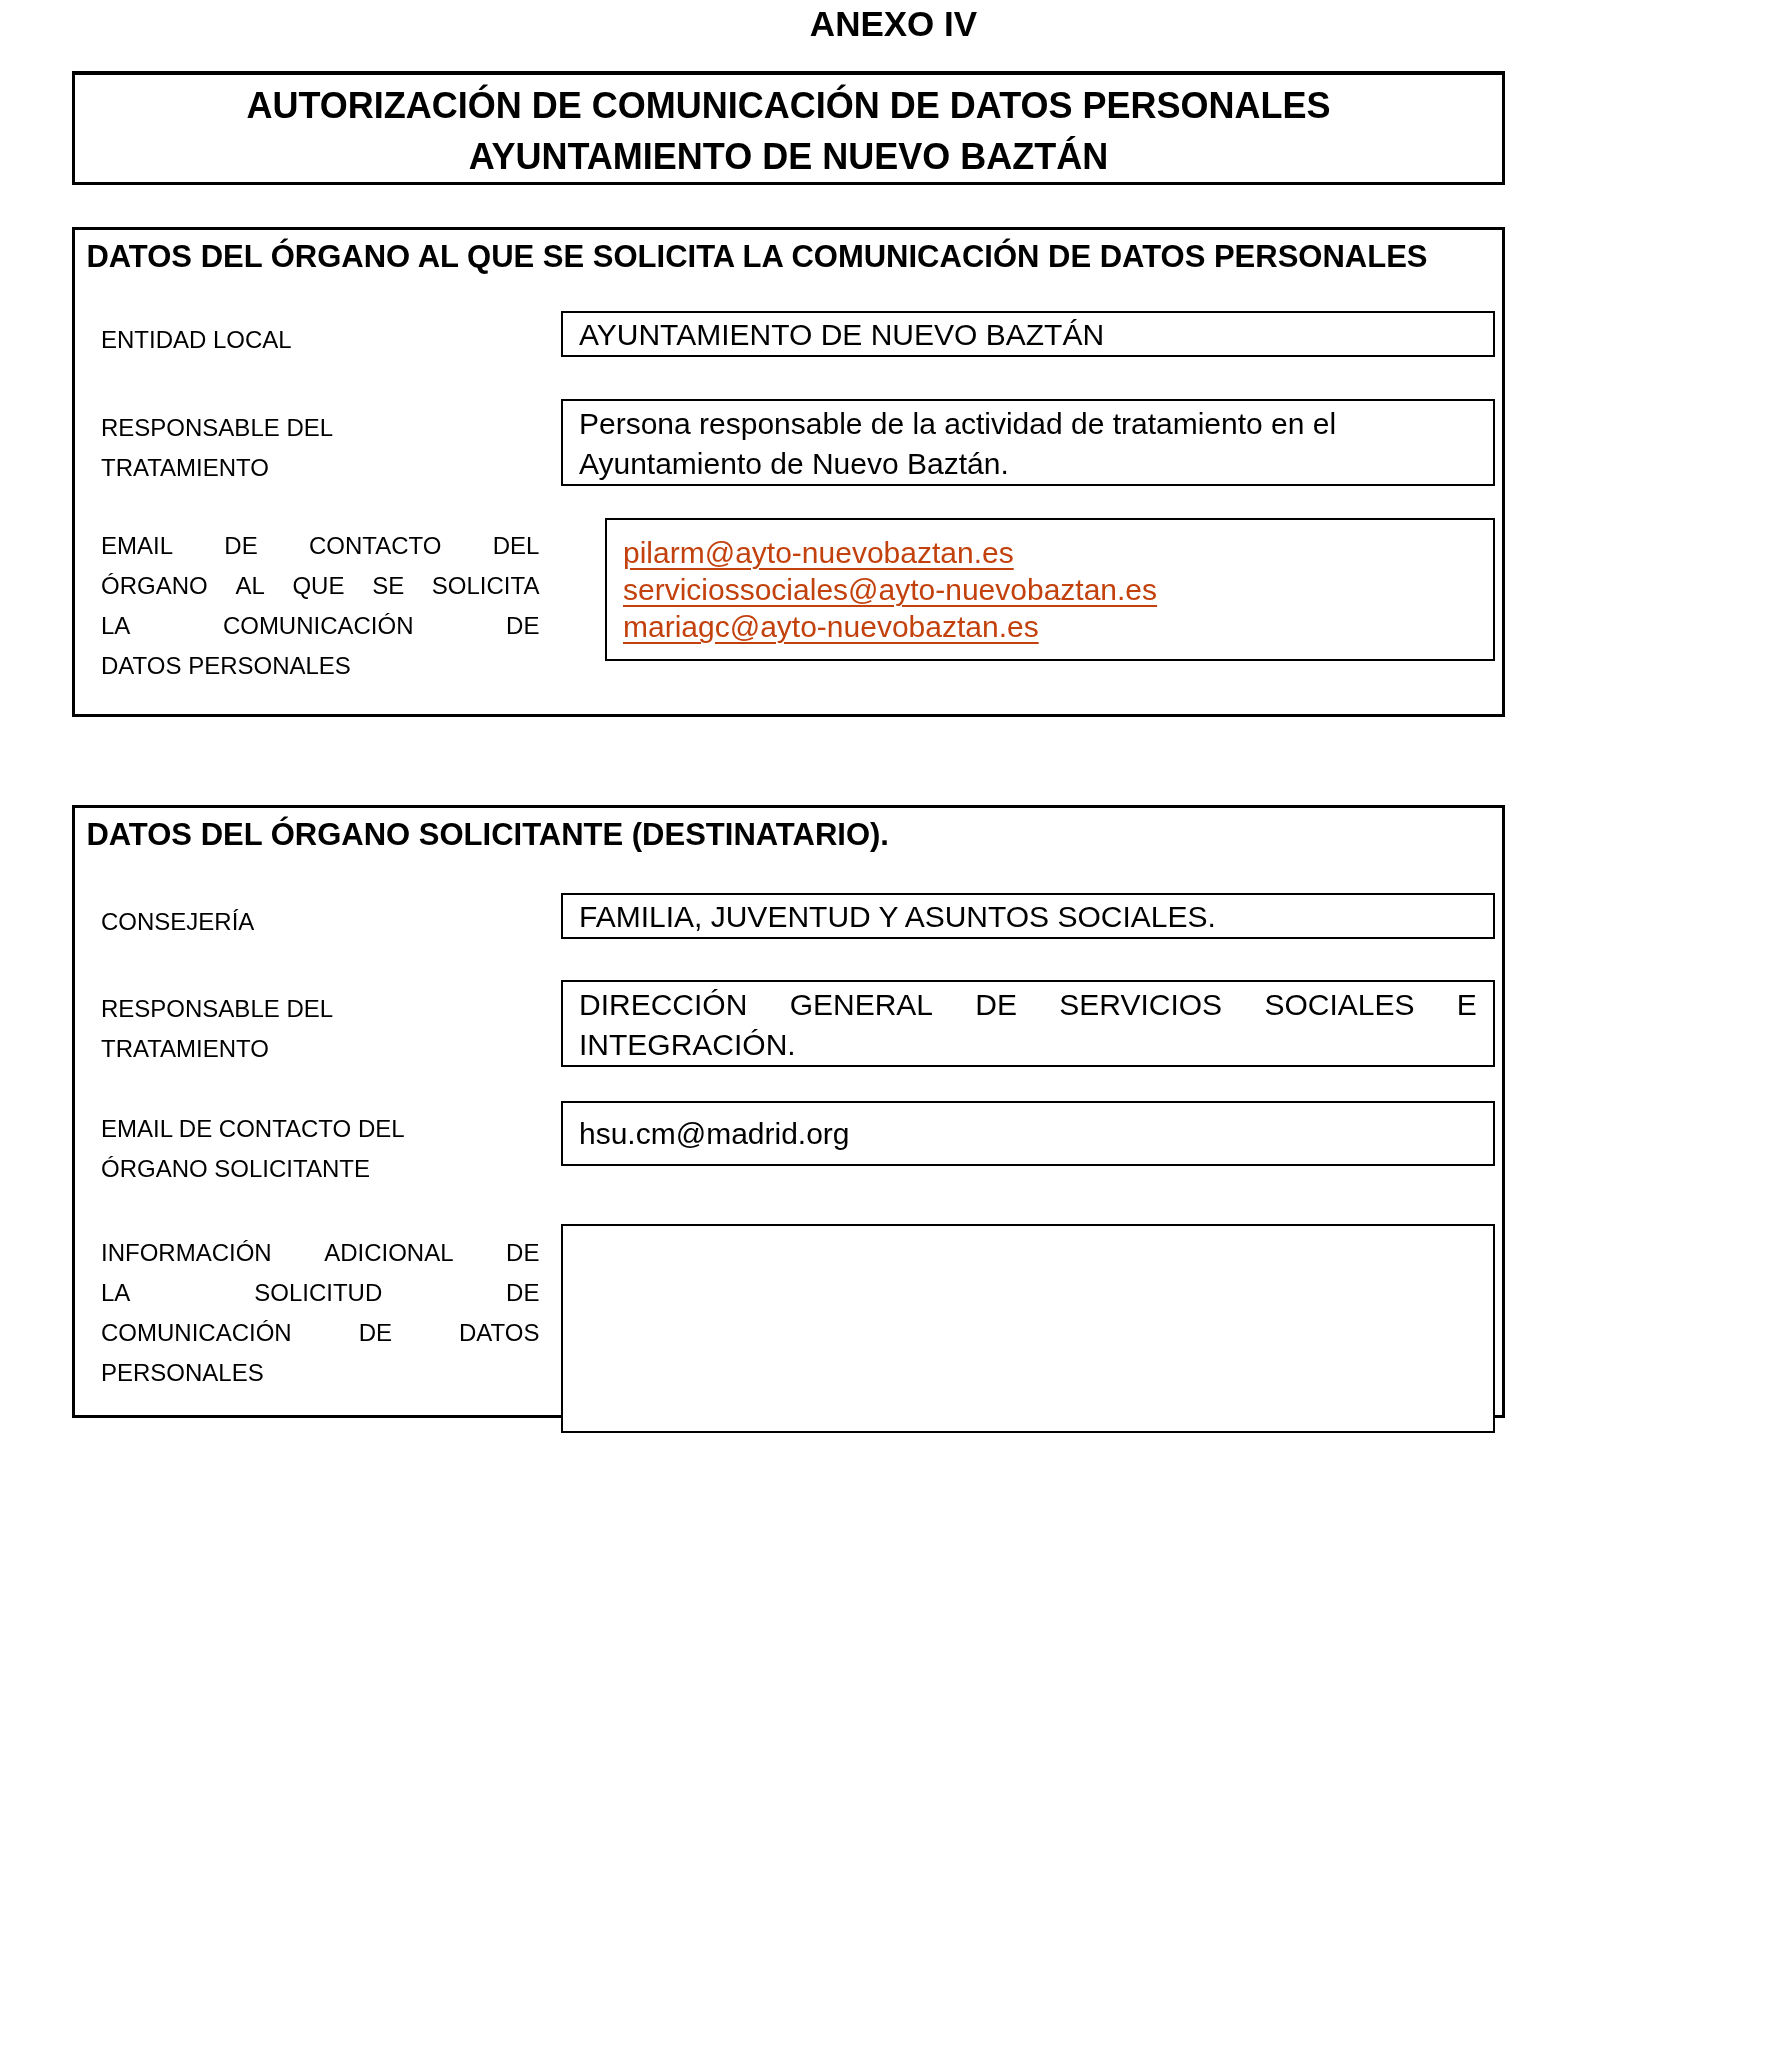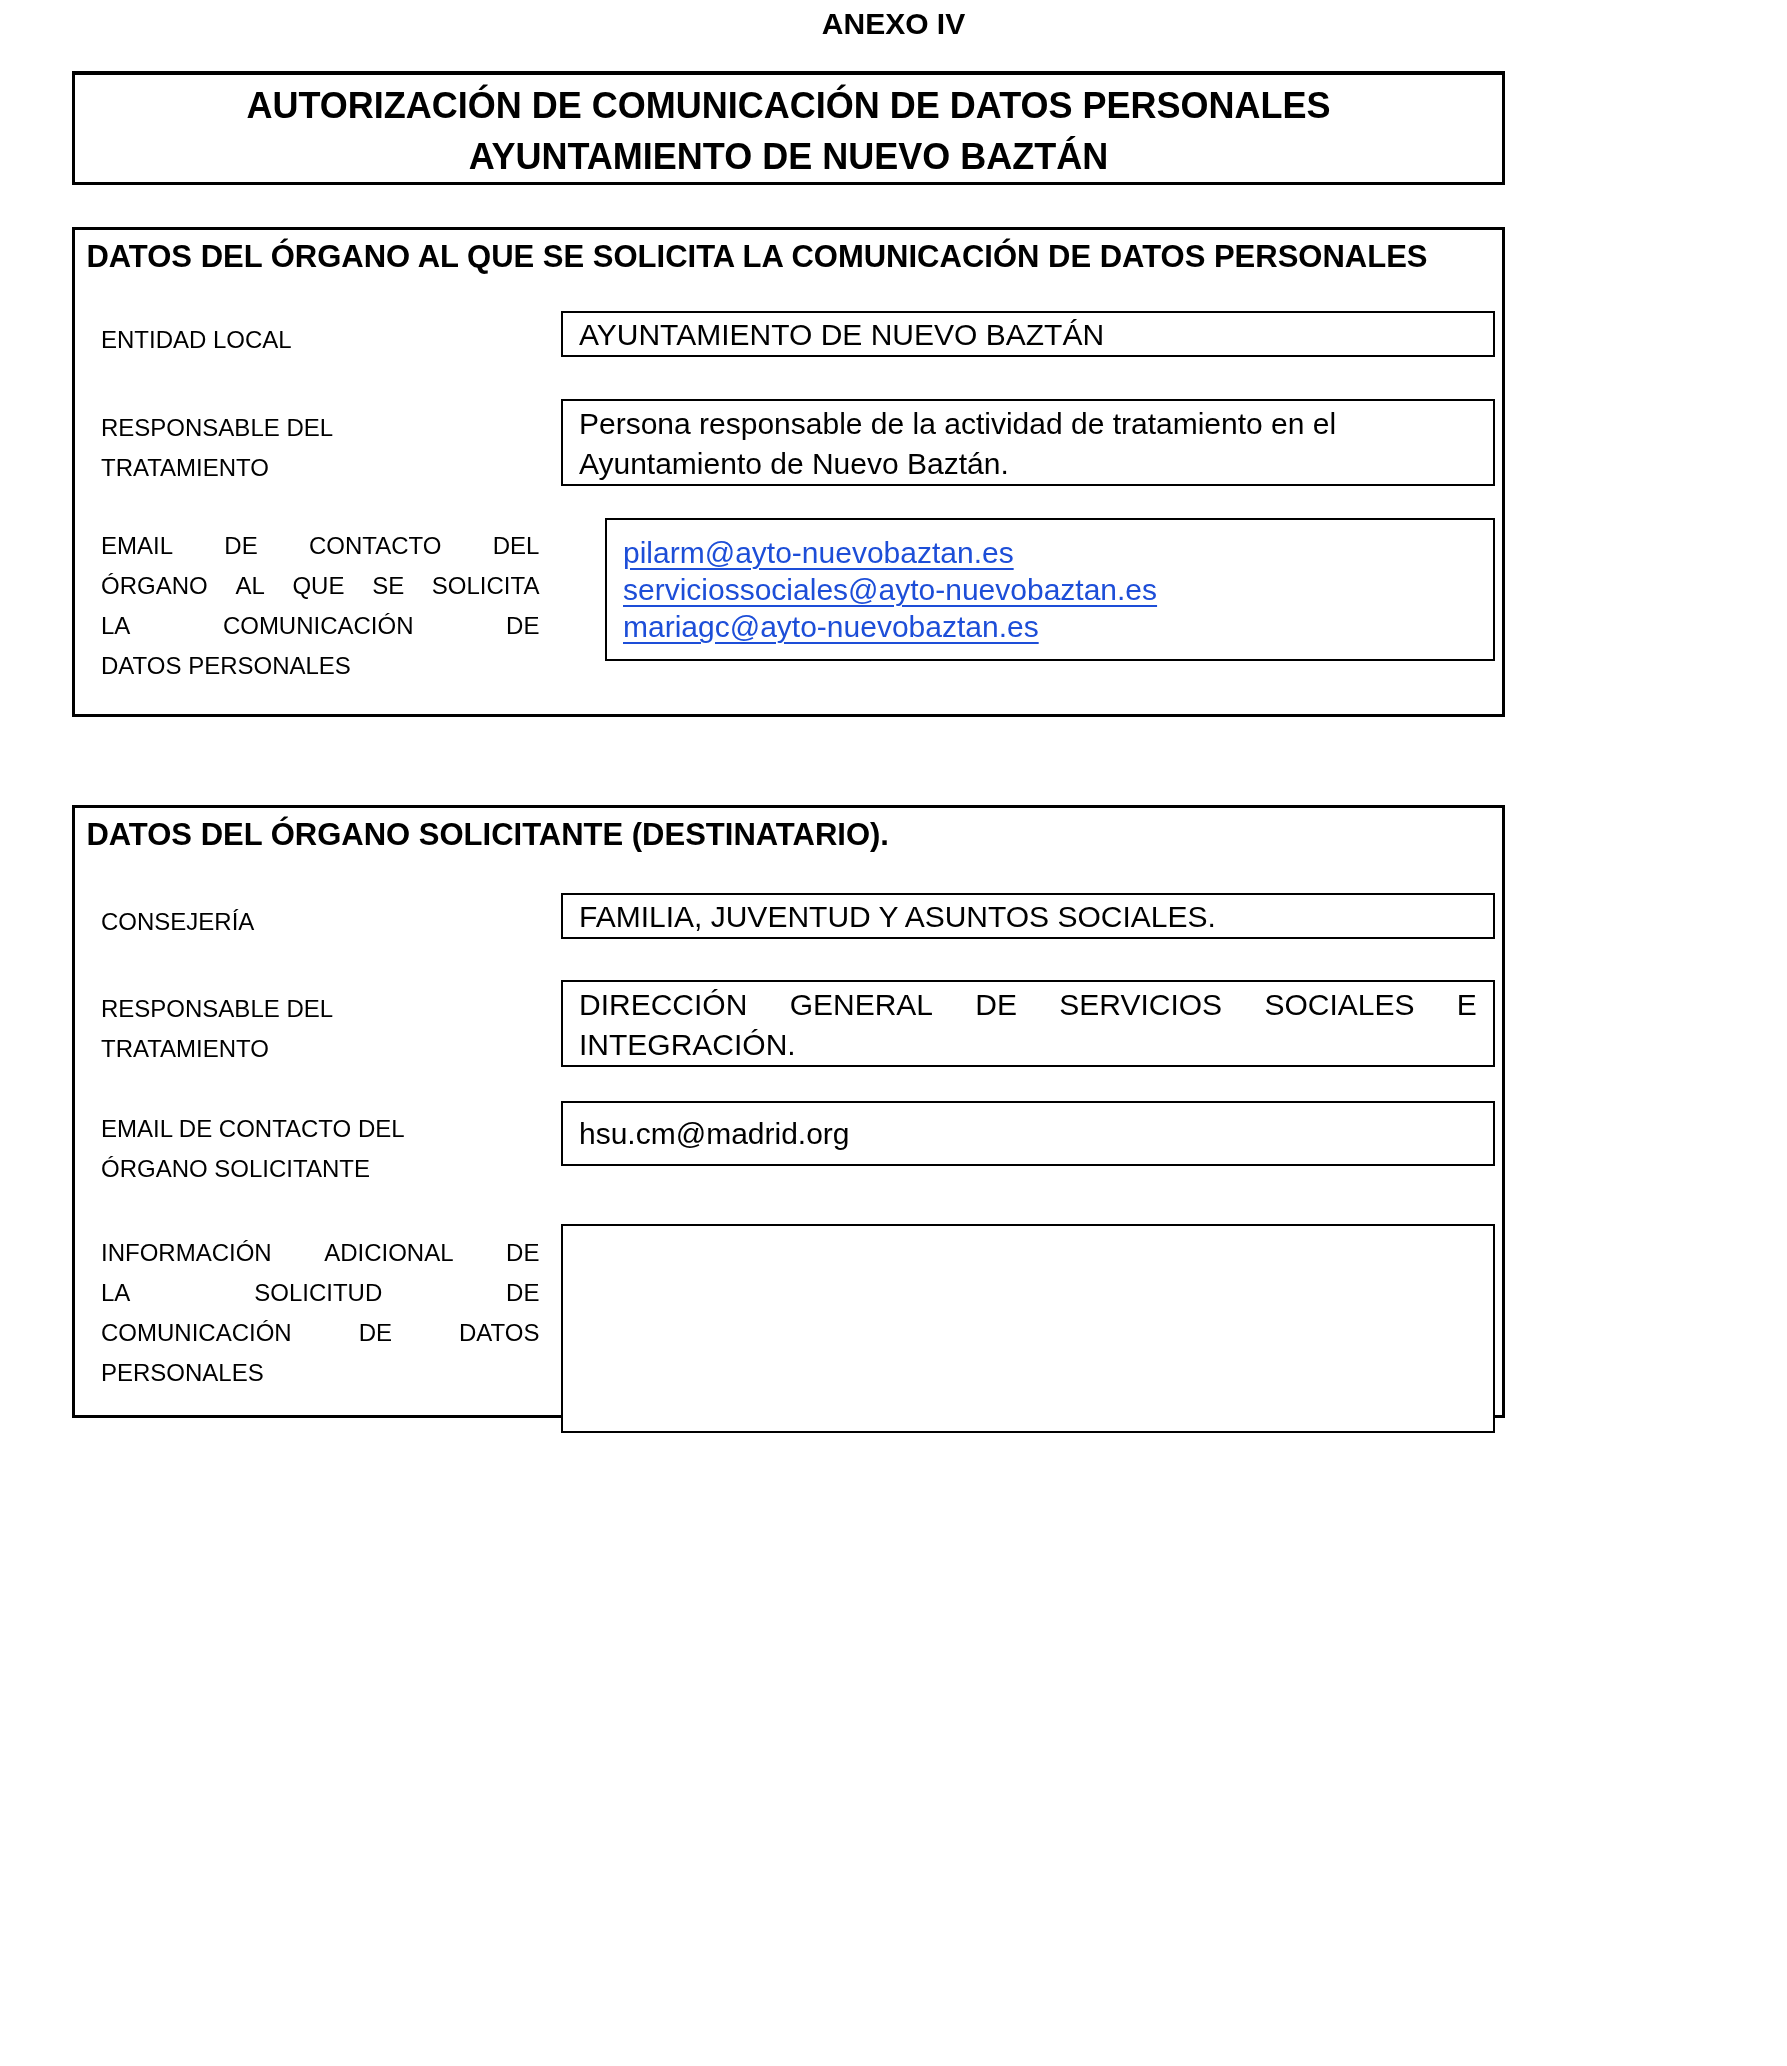--- a/index.html
+++ b/index.html
@@ -9,21 +9,21 @@
     width:1787px;
     height:2066px;
     background:#ffffff;
     color:#000000;
     font-family:"Liberation Sans","DejaVu Sans",sans-serif;
     overflow:hidden;
   }
   .annex-title {
     padding-top:2.9px;
     text-align:center;
-    font-size:30px;
+    font-size:35px;
     font-weight:bold;
     line-height:42px;
   }
   .content {
     margin-left:72px;
     width:1433px;
   }
   .title-box {
     margin-top:26px;
     border:3.6px solid #000;
@@ -78,21 +78,21 @@
   .s2-row1 { margin-top:40px; }
   .s2-row2 { margin-top:38px; }
   .s2-row3 { margin-top:32px; }
   .s2-row4 { margin-top:35px; }
   .h-1line { min-height:42px; }
   .h-2line { min-height:83px; padding-top:2.9px; }
   .h-email { min-height:143px; padding-top:14.4px; }
   .h-email1 { min-height:65px; padding-top:11.5px; }
   .h-empty { min-height:209px; }
   .email-link {
-    color:#1d4ed8;
+    color:#c2410c;
     text-decoration:underline;
     text-decoration-thickness:2.2px;
     text-underline-offset:5px;
     line-height:37px;
     display:inline-block;
   }
   .email-line { line-height:37px; }
 </style>
 </head>
 <body>

